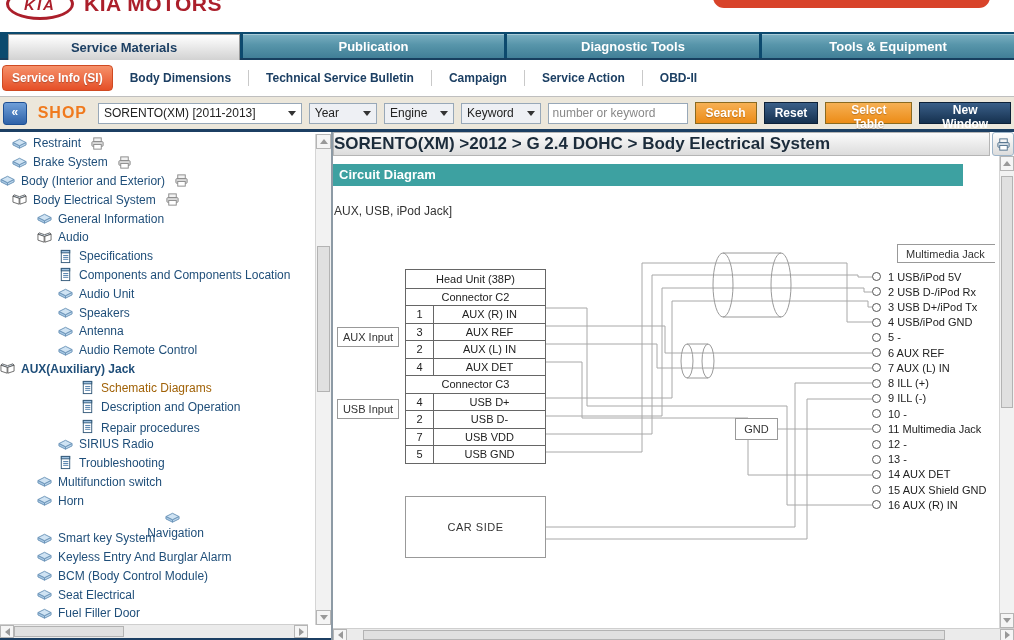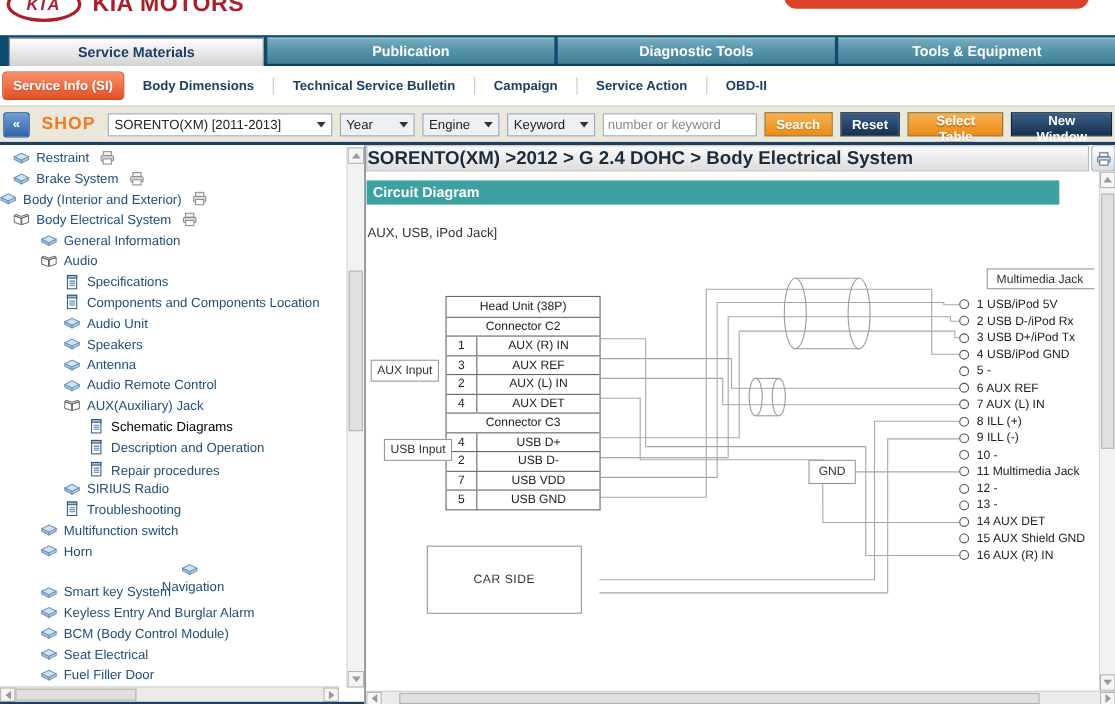--- a/index.html
+++ b/index.html
@@ -44,21 +44,21 @@
               color:#fff;font-weight:bold;font-size:12px;text-shadow:0 1px 1px rgba(120,60,0,.4);}
   .btn-navy{height:22px;padding:0 10px;background:linear-gradient(#3a5f88,#16314f);border:1px solid #0d2138;
             color:#fff;font-weight:bold;font-size:12px;}
   .ml-auto{margin-left:auto;}
   
   .main{display:flex;height:509px;}
   .tree-panel{width:333px;border-right:2px solid #8d9aa5;box-sizing:border-box;position:relative;
               background:#fff;overflow:hidden;}
   .tree{position:absolute;top:2px;left:0;right:17px;bottom:16px;overflow:hidden;}
   .tree-row{height:18.8px;display:flex;align-items:center;font-size:12px;color:#1f4e79;white-space:nowrap;box-sizing:border-box;}
-  .tree-row.selected .tree-label{color:#000000;}
+  .tree-row.selected .tree-label{color:#a16207;}
   .ticon{width:16px;height:16px;margin-right:5px;flex:none;display:flex;align-items:center;}
   .picon{width:16px;height:16px;margin-left:9px;flex:none;display:flex;align-items:center;}
   .ticon svg,.picon svg{width:15px;height:15px;}
   
   .sbv{position:absolute;width:16px;background:#f2f2f2;border-left:1px solid #d5d5d5;box-sizing:border-box;}
   .sbh{position:absolute;height:14px;background:#ebebeb;border-top:1px solid #cfcfcf;box-sizing:border-box;}
   .sb-btn{position:absolute;background:#f5f5f5;border:1px solid #b5b5b5;box-sizing:border-box;
           display:flex;align-items:center;justify-content:center;}
   .sb-thumb{position:absolute;background:#e0e0e0;border:1px solid #b3b3b3;box-sizing:border-box;}
   .t-up{width:0;height:0;border-left:4px solid transparent;border-right:4px solid transparent;border-bottom:5px solid #999;}
@@ -301,21 +301,21 @@
         <div class="tree-row" style="padding-left: 58px;">
           <span class="ticon">
             <svg viewBox="0 0 16 16">
               <polygon points="1,7 8,3.5 15,7 8,10.5" fill="#cfe3f3" stroke="#6b93b8"></polygon>
               <polygon points="1,7 1,9.5 8,13 8,10.5" fill="#a9c9e4" stroke="#6b93b8"></polygon>
               <polygon points="15,7 15,9.5 8,13 8,10.5" fill="#bcd6ec" stroke="#6b93b8"></polygon>
             </svg>
           </span>
           <span class="tree-label">Audio Remote Control</span>
         </div>
-        <div class="tree-row" style="padding-left: 58px;">
+        <div class="tree-row" style=" font-weight: bold;">
           <span class="ticon">
             <svg viewBox="0 0 16 16">
               <polygon points="1,4.5 2.2,3 8,5 13.8,3 15,4.5 8,7" fill="#dceaf6" stroke="#444" stroke-width="0.8"></polygon>
               <polygon points="1,4.5 7.6,6.7 7.6,13 1,10.8" fill="#fff" stroke="#444" stroke-width="0.8"></polygon>
               <polygon points="15,4.5 8.4,6.7 8.4,13 15,10.8" fill="#fff" stroke="#444" stroke-width="0.8"></polygon>
             </svg>
           </span>
           <span class="tree-label">AUX(Auxiliary) Jack</span>
         </div>
         <div class="tree-row selected" style="padding-left: 80px;">
@@ -569,22 +569,22 @@
             <span class="hu-num">7</span>
             <span class="hu-sig">USB VDD</span>
           </div>
           <div class="hu-row ">
             <span class="hu-num">5</span>
             <span class="hu-sig">USB GND</span>
           </div>
         </div>
 
       <div class="dbox" style="left:4px;top:171px;width:62px;height:20px;">AUX Input</div>
-      <div class="dbox" style="left:16px;top:243px;width:62px;height:20px;">USB Input</div>
-      <div class="dbox" style="left:55px;top:340px;width:141px;height:62px;letter-spacing:.5px;">CAR SIDE</div>
+      <div class="dbox" style="left:4px;top:243px;width:62px;height:20px;">USB Input</div>
+      <div class="dbox" style="left:72px;top:340px;width:141px;height:62px;letter-spacing:.5px;">CAR SIDE</div>
       <div class="dbox" style="left:402px;top:262px;width:43px;height:22px;">GND</div>
       <div class="dbox mmjack" style="left:564px;top:88px;width:112px;height:19px;">Multimedia Jack</div>
 
       <div class="pins" id="pins">
           <div class="pin-row">
             <span class="pin-circle"></span>
             <span class="pin-label">1 USB/iPod 5V</span>
           </div>
           <div class="pin-row">
             <span class="pin-circle"></span>

